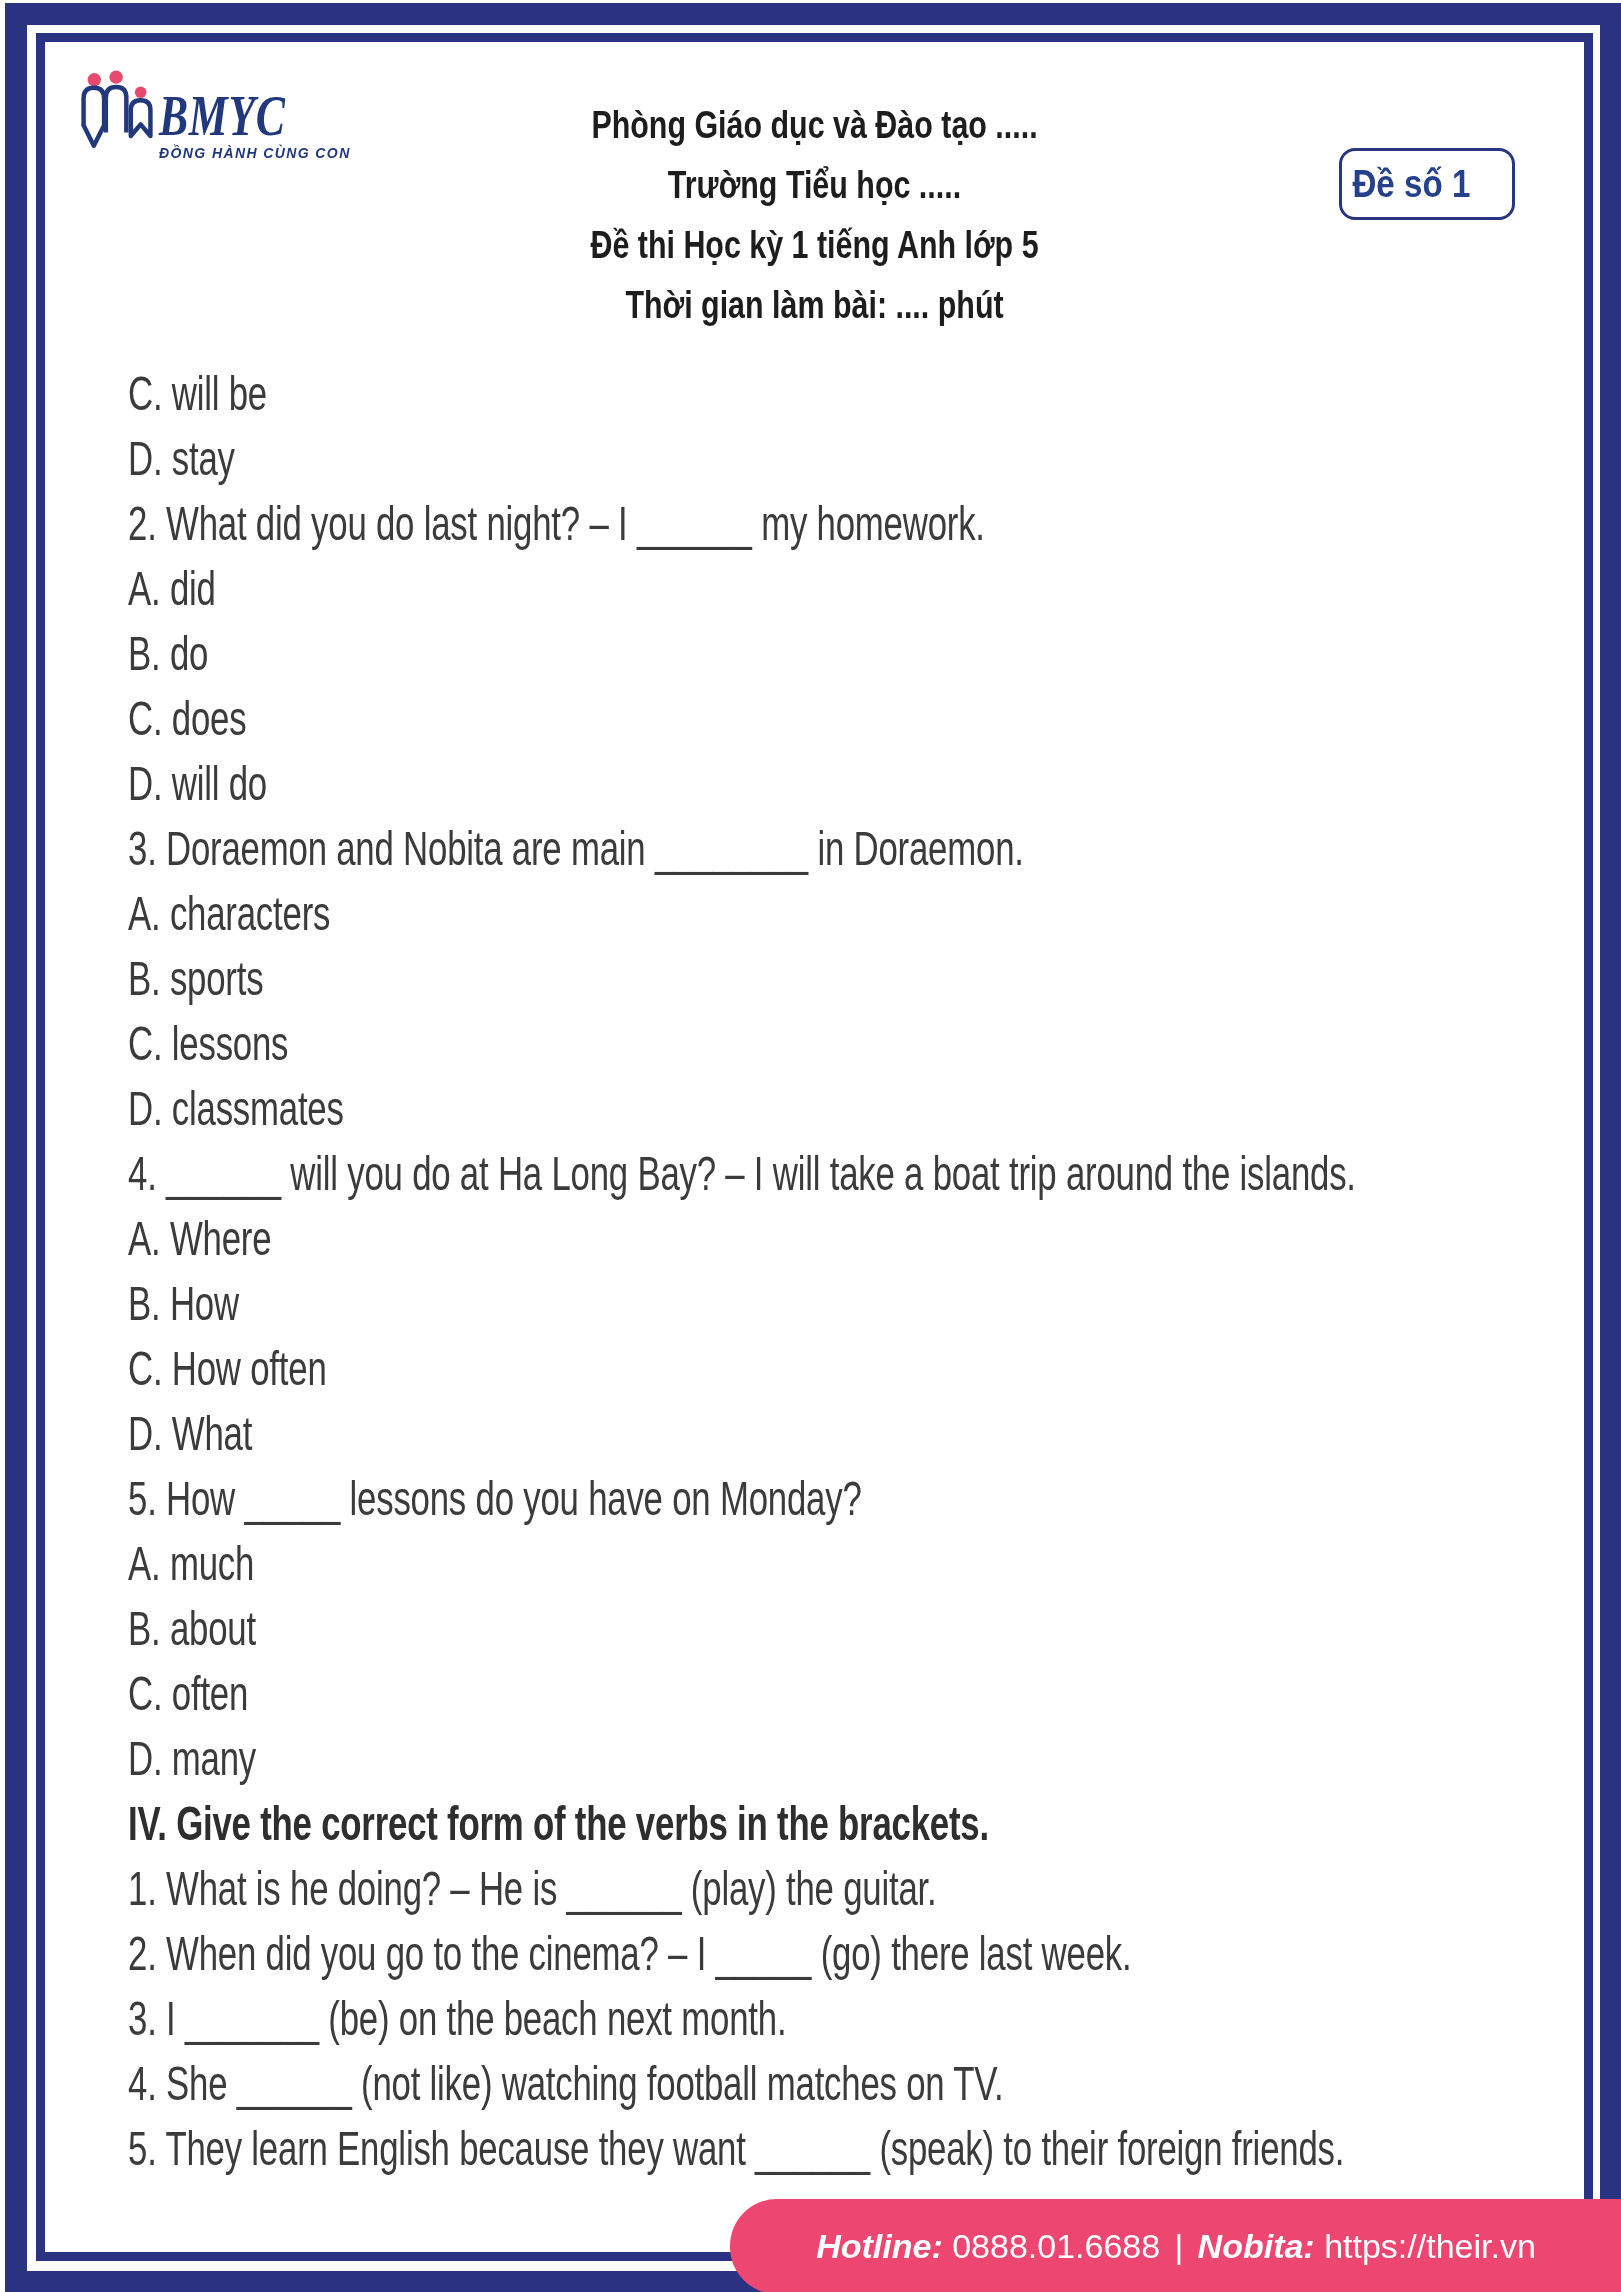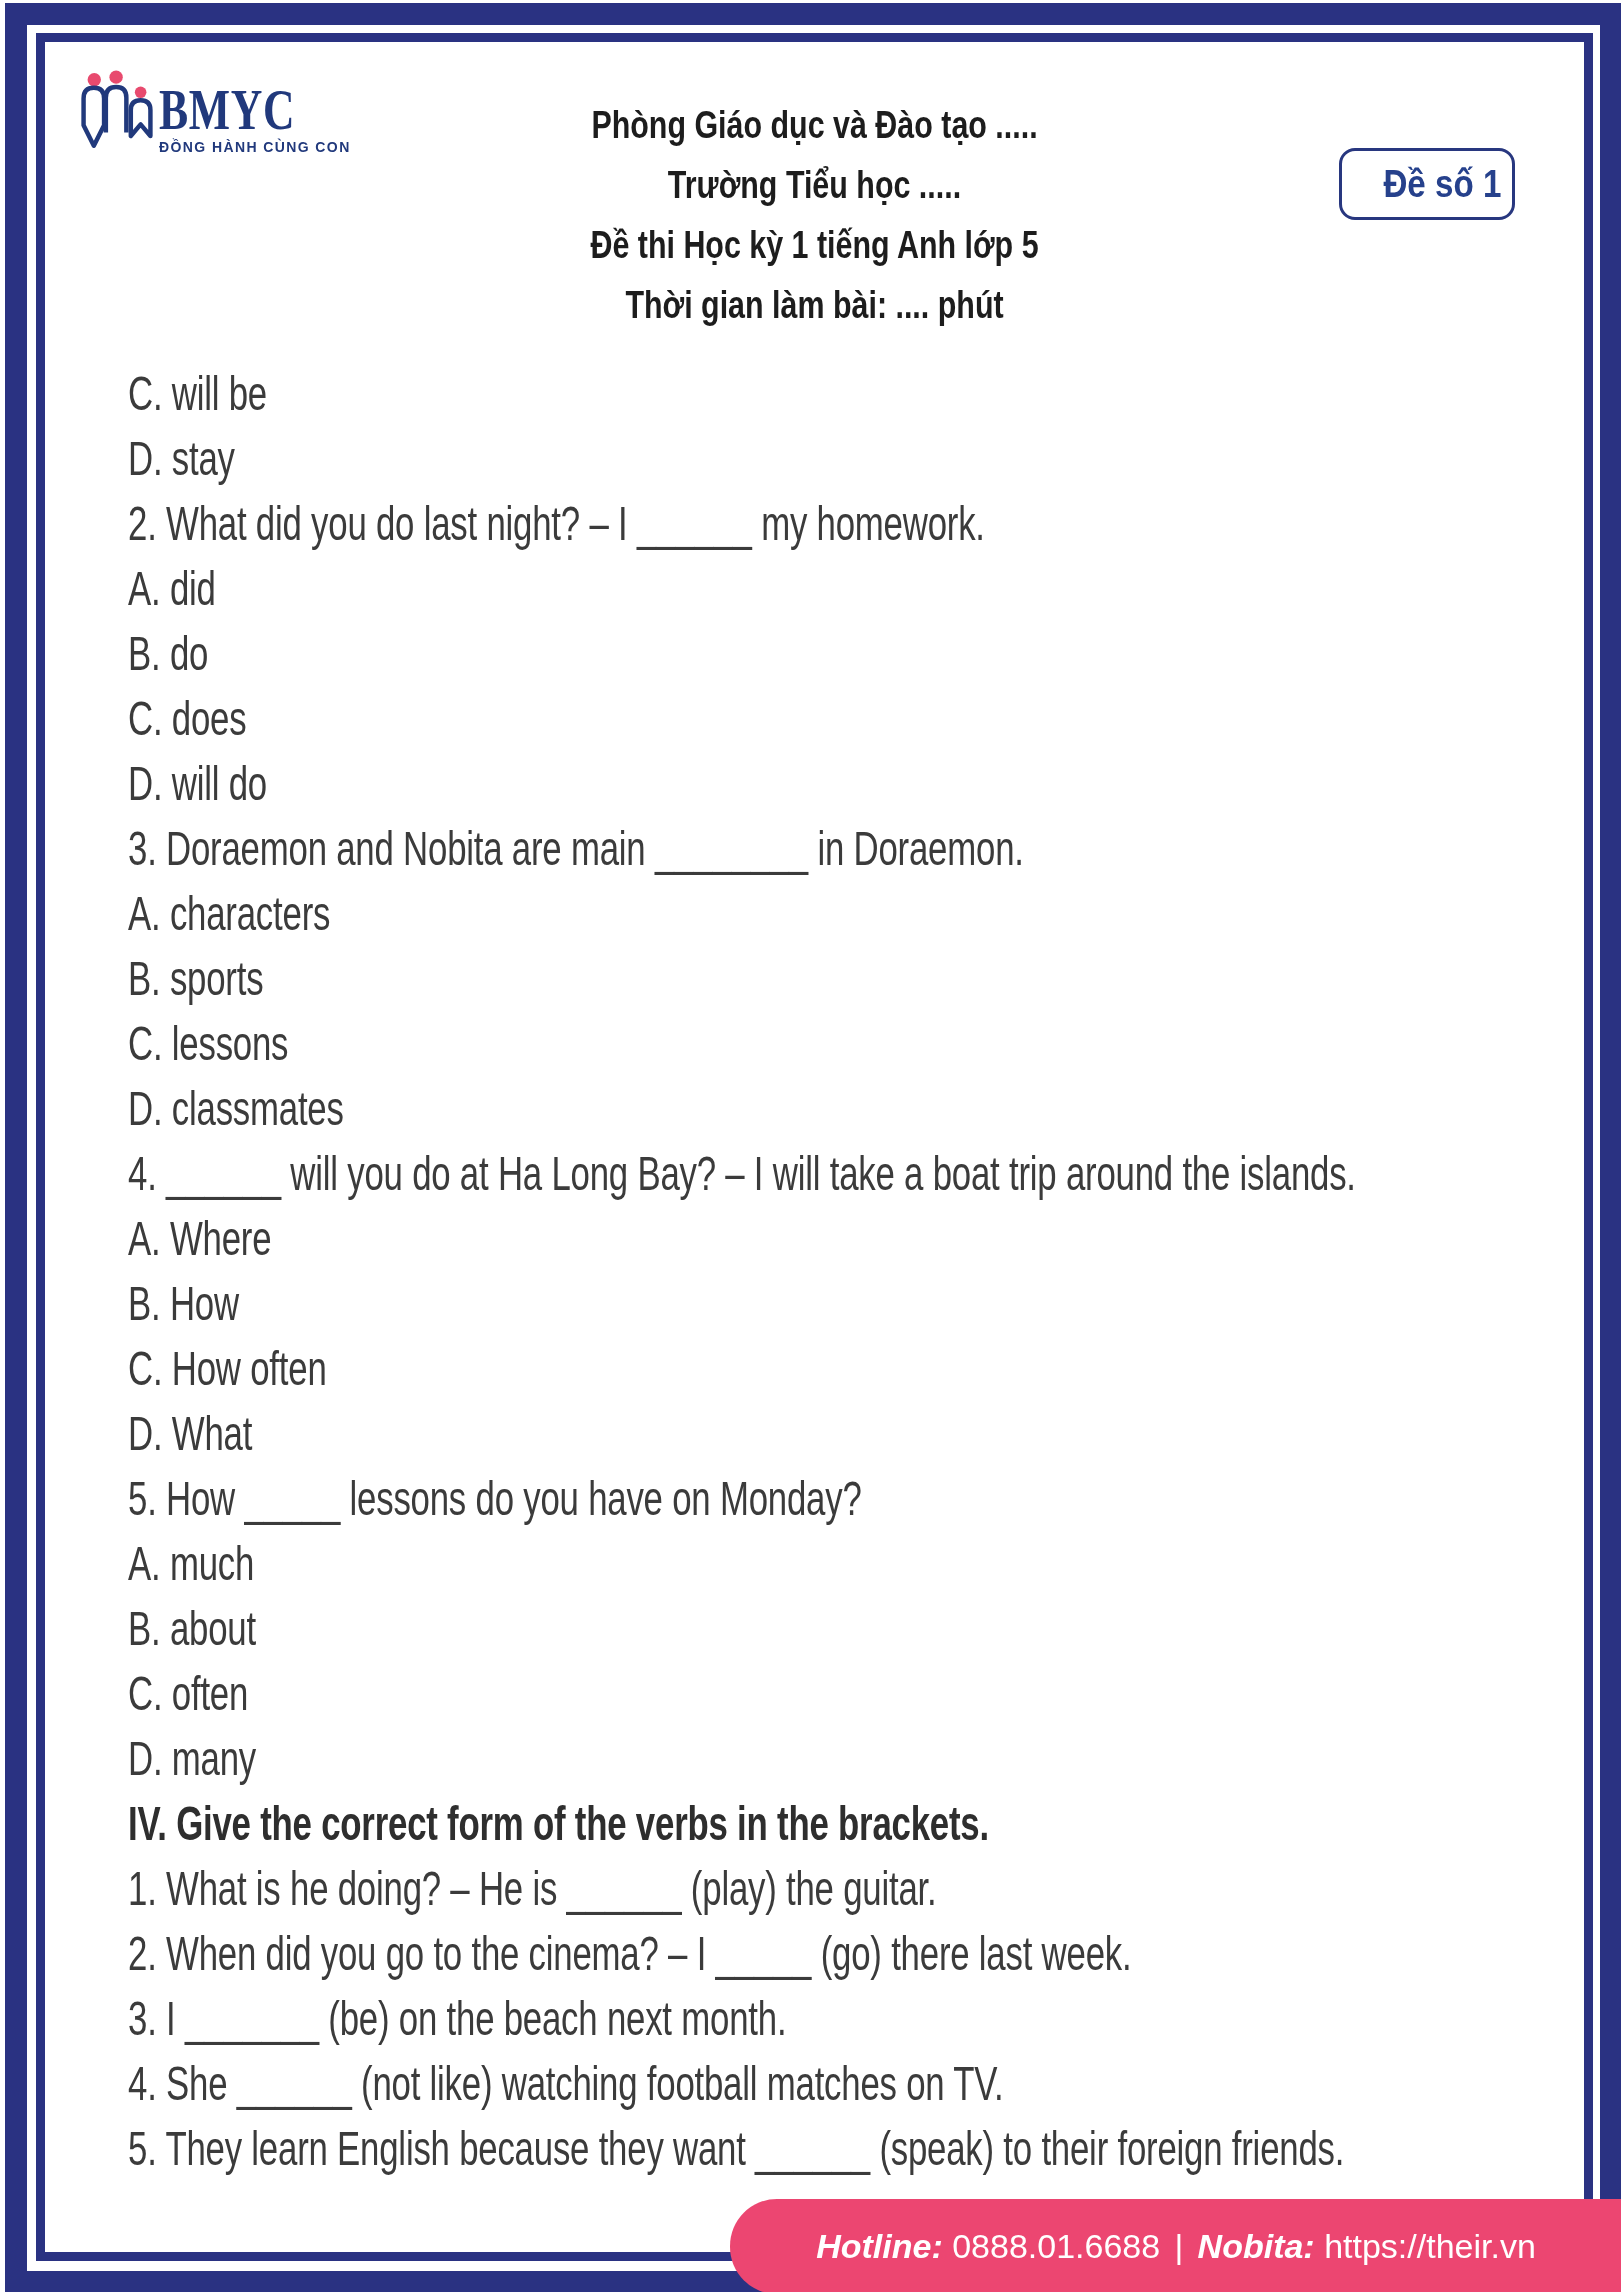--- a/index.html
+++ b/index.html
@@ -16,40 +16,40 @@
     position:relative;width:1622px;height:2293px;background:#ffffff;overflow:hidden;
     font-family:"Liberation Sans", sans-serif;
   }
   
   .band-outer{position:absolute;left:5.4px;top:2.7px;right:0;bottom:0;border:22.4px solid var(--navy);}
   .band-inner{position:absolute;left:36px;top:33px;right:29px;bottom:32px;border:9.9px solid var(--navy);}
 
   
   .logo{position:absolute;left:79px;top:70px;width:224px;height:82px;}
   .logo svg{position:absolute;left:0;top:0;}
-  .logo-text{position:absolute;left:80px;top:12px;}
+  .logo-text{position:absolute;left:80px;top:18px;font-style:italic;}
   .logo-brand{
     font-family:"Liberation Serif", serif;font-size:56px;font-weight:700;color:var(--logo-navy);
     line-height:56px;letter-spacing:0.9px;transform:scaleX(.78);transform-origin:0 0;white-space:nowrap;
   }
   .logo-tagline{
     font-size:14px;font-weight:700;color:var(--logo-navy);letter-spacing:1.4px;
     margin-top:0.9px;white-space:nowrap;
   }
 
   
   .header-block{position:absolute;left:46px;right:39px;top:95px;color:var(--header-text);}
   .h-line{height:60px;display:flex;align-items:center;justify-content:center;
     font-size:39px;font-weight:600;transform:scaleX(.78);white-space:pre;}
   .h-line.bold{font-weight:700;font-size:39px;}
 
   
   .badge{
     position:absolute;left:1339px;top:148px;width:176px;height:72px;background:#fff;
-    border:3.6px solid #28377f;border-radius:16px;display:flex;align-items:center;justify-content:flex-end;
+    border:3.6px solid #28377f;border-radius:16px;display:flex;align-items:center;justify-content:flex-start;
   }
   .badge-text{font-size:39px;font-weight:700;color:var(--badge-navy);transform:scaleX(.85);white-space:nowrap;}
 
   
   .exam-body{position:absolute;left:128px;top:360px;width:1478px;}
   .bline{
     height:65px;display:flex;align-items:center;font-size:49px;color:var(--body-text);
     white-space:pre;transform:scaleX(.71);transform-origin:0 50%;letter-spacing:-0.3px;
   }
   .bline.bold{font-weight:700;color:#2e2e2e;}

